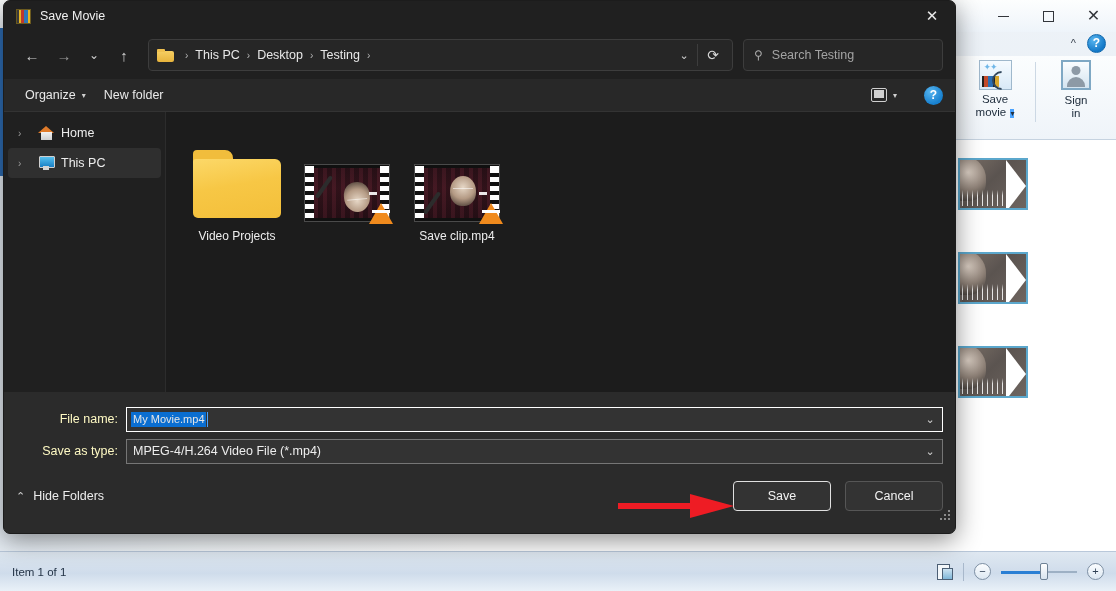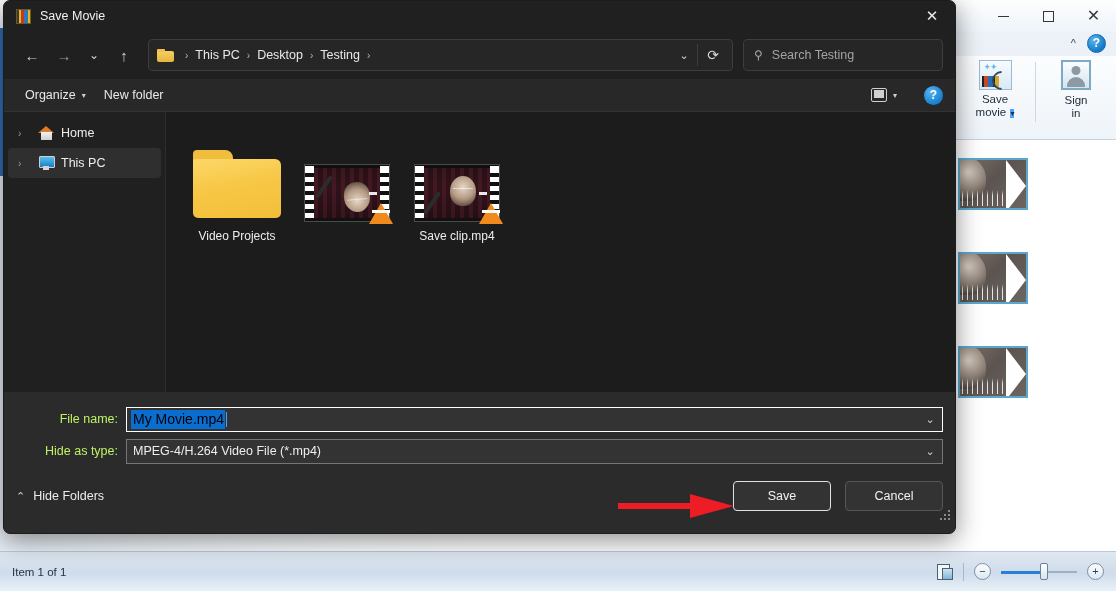--- a/index.html
+++ b/index.html
@@ -347,28 +347,28 @@
   }
   .drape{
     position:absolute; inset:0;
     background:repeating-linear-gradient(90deg, rgba(120,40,60,0.35) 0 4px, rgba(60,20,32,0.35) 4px 9px);
   }
 
   .dlg-form{
     background:#2b2b2b; padding:14px 0 0 0; height:76px;
   }
   .form-row{ display:flex; align-items:center; height:26px; margin-bottom:6px; }
-  .form-lbl{ width:122px; text-align:right; font-size:12.5px; color:#bef264; padding-right:8px; }
+  .form-lbl{ width:122px; text-align:right; font-size:12.5px; color:#fef9c3; padding-right:8px; }
   .form-field{
     flex:1; margin-right:12px; height:25px; background:#333333;
     border:1px solid #767676; display:flex; align-items:center; padding:0 0 0 4px;
   }
   .form-field.focused{ border-color:#ffffff; }
   .val-sel{
-    background:#0a6ed1; color:#000000; font-size:14px; padding:1px 1px 2px 2px;
+    background:#0a6ed1; color:#e5e5e5; font-size:11px; padding:1px 1px 2px 2px;
   }
   .caret{ width:1px; height:15px; background:#4aa3ff; margin-left:1px; }
   .val-plain{ font-size:12.5px; color:#ededed; padding-left:2px; }
   .field-chev{ margin-left:auto; width:24px; text-align:center; color:#cfcfcf; font-size:11px; }
 
   .dlg-foot{
     height:56px; background:#2b2b2b; display:flex; align-items:center; padding:0 12px; position:relative;
   }
   .hide-folders{ display:flex; align-items:center; gap:8px; font-size:12.5px; color:#ededed; }
   .hf-chev{ font-size:11px; color:#cfcfcf; }
@@ -621,21 +621,21 @@
     <div class="dlg-form">
       <div class="form-row">
         <span class="form-lbl">File name:</span>
         <div class="form-field focused">
           <span class="val-sel">My Movie.mp4</span>
           <span class="caret"></span>
           <span class="field-chev">⌄</span>
         </div>
       </div>
       <div class="form-row">
-        <span class="form-lbl">Hide as type:</span>
+        <span class="form-lbl">Save as type:</span>
         <div class="form-field">
           <span class="val-plain">MPEG-4/H.264 Video File (*.mp4)</span>
           <span class="field-chev">⌄</span>
         </div>
       </div>
     </div>
 
     <div class="dlg-foot">
       <span class="hide-folders">
         <span class="hf-chev">⌃</span>

